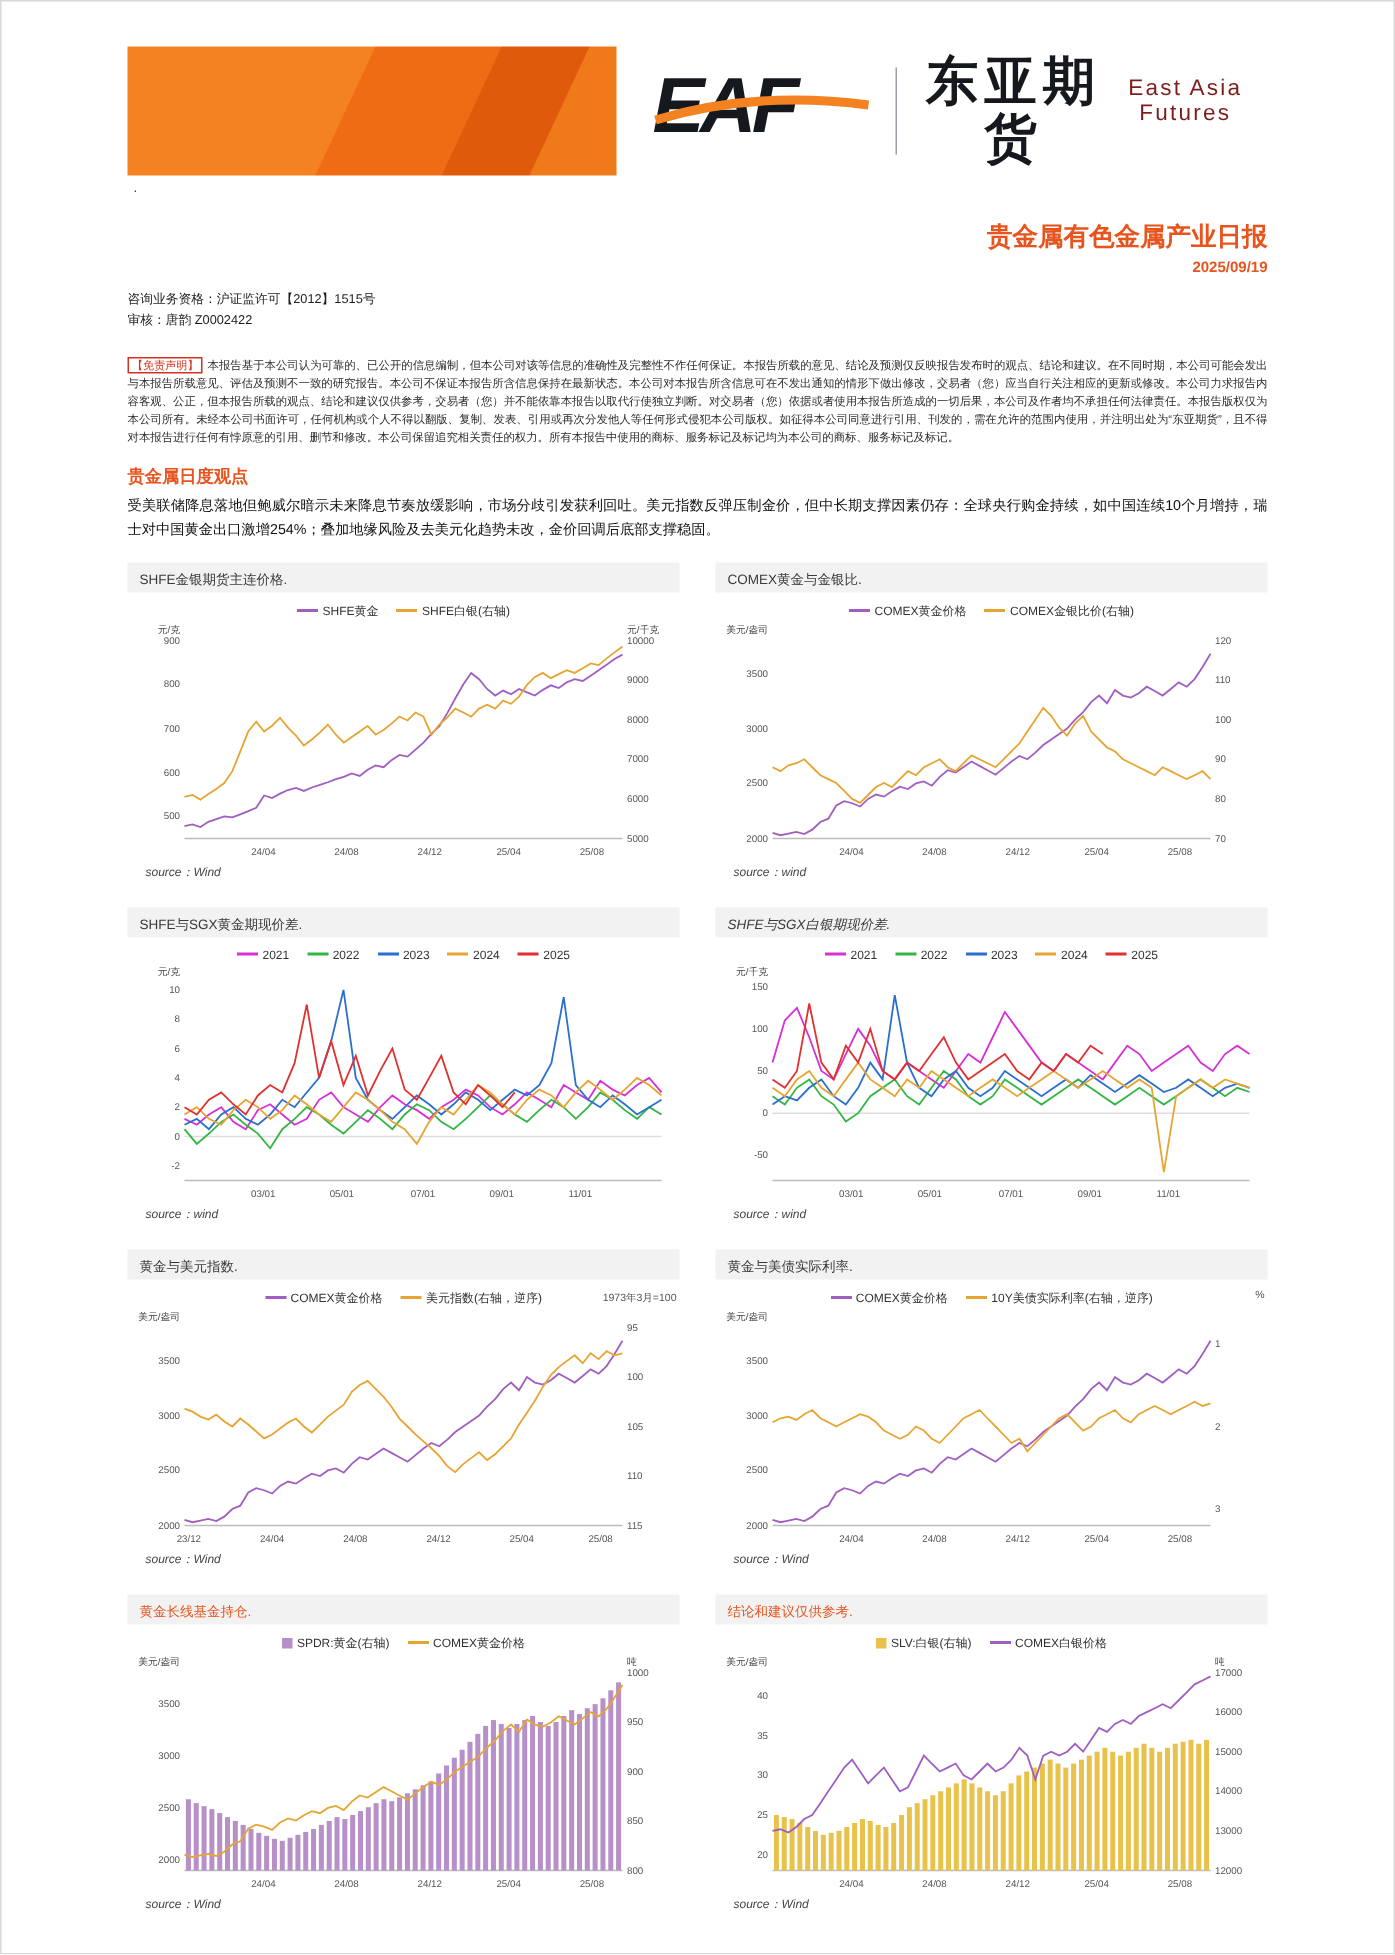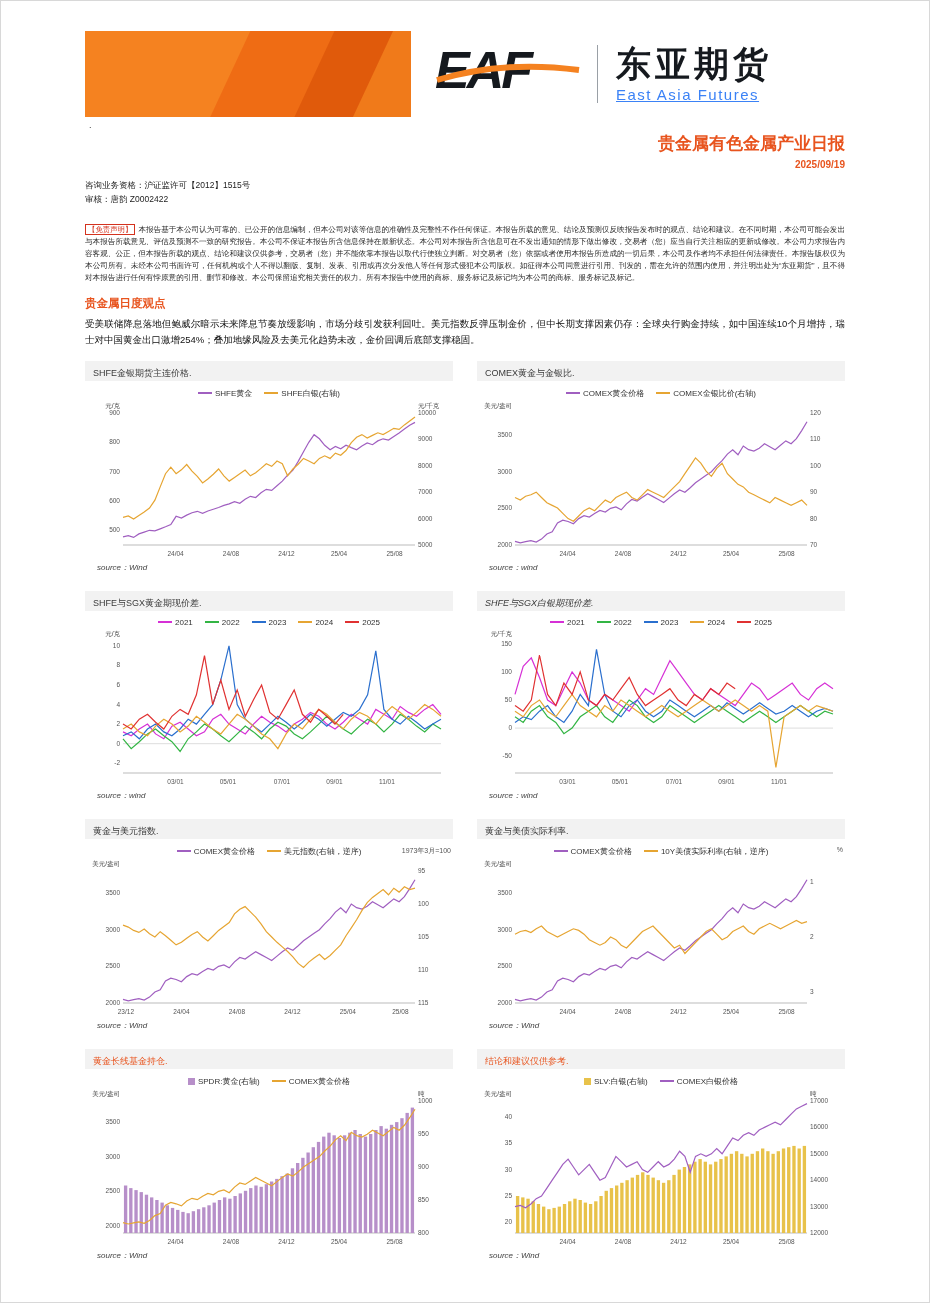--- a/index.html
+++ b/index.html
@@ -7,27 +7,27 @@
   body { font-family:"Liberation Sans","DejaVu Sans",sans-serif; color:#222; }
   .page { width:930px; height:1303px; background:#fff; border:1px solid #d8d8d8;
           padding:28px 84px 14px 84px; overflow:hidden; position:relative; }
 
   
   .header-row { display:flex; align-items:center; height:90px; }
   .banner { width:326px; height:86px; flex:0 0 auto;
             background:linear-gradient(115deg,#f58220 45%,#ef6c14 45.3%,#ef6c14 68%,#e05a0b 68.3%,#e05a0b 84%,#f07a1a 84.3%); }
   .logo-wrap { margin-left:22px; flex:0 0 auto; }
   .logo-divider { width:1px; height:58px; background:#9aa0a6; margin:0 18px 0 14px; flex:0 0 auto; }
-  .company { display:flex; flex-direction:column; justify-content:center; }
+  .company { display:flex; flex-direction:row; justify-content:center;text-align:center; }
   .company-cn { font-size:35px; font-weight:bold; color:#15191e; letter-spacing:4px; line-height:1.1; }
-  .company-en { font-size:15px; color:#3b82f6; letter-spacing:1.5px; margin-top:3px;text-decoration:underline; }
+  .company-en { font-size:15px; color:#7f1d1d; letter-spacing:1.5px; margin-top:14px; }
   .stray-dot { font-size:9px; color:#333; line-height:1; margin:2px 0 0 4px; }
 
   
-  .title-block { text-align:right; margin-top:2px; }
+  .title-block { text-align:right; margin-top:16px; }
   .report-title { font-size:17px; font-weight:bold; color:#e8541e; }
   .report-date { font-size:10px; font-weight:bold; color:#e8541e; margin-top:4px; }
 
   .meta-block { margin-top:8px; font-size:8.5px; line-height:1.7; color:#1c1c1c; }
 
   .disclaimer { margin-top:17px; font-size:7.6px; line-height:1.6; color:#2b2b2b; text-align:justify; }
   .disclaimer-label { color:#d4321e; border:1px solid #d4321e; padding:0 2px; margin-right:3px; font-size:7.4px; }
 
   .section-title { margin-top:11px; font-size:11.5px; font-weight:bold; color:#e8541e; }
   .section-body { margin-top:5px; font-size:9.5px; line-height:1.75; color:#111; text-align:justify; }

